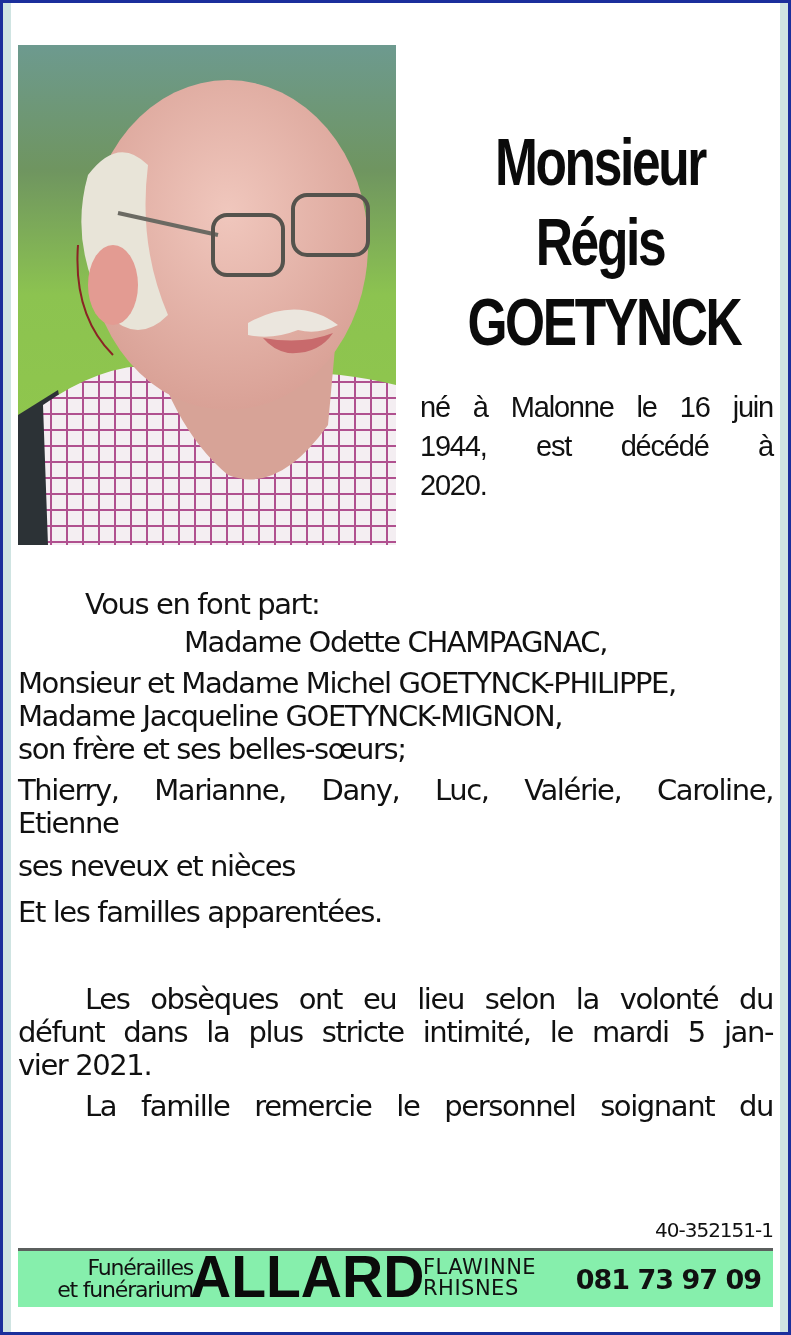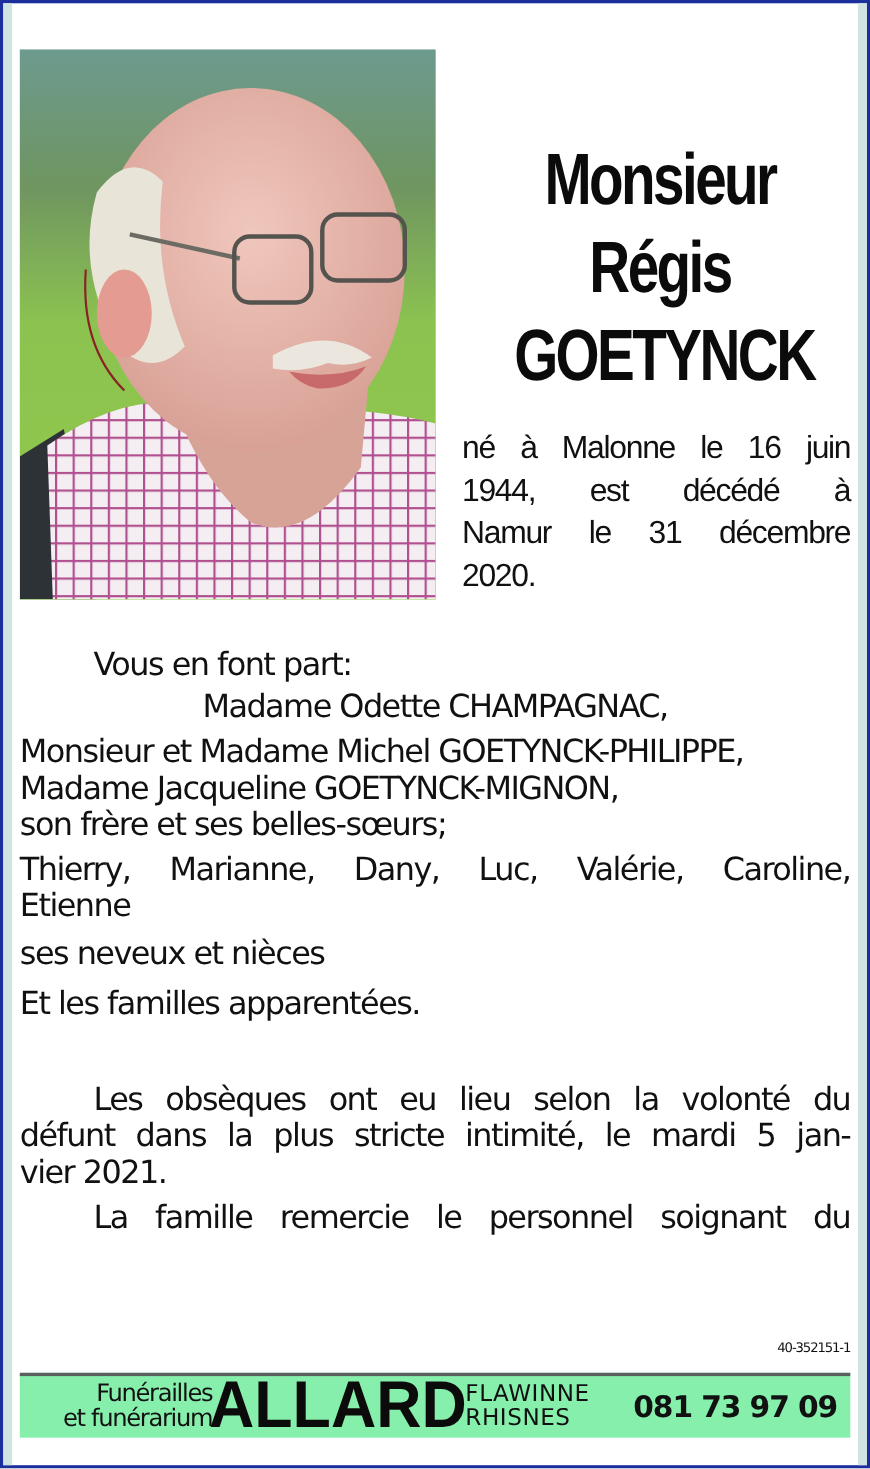--- a/index.html
+++ b/index.html
@@ -20,21 +20,21 @@
   .birth .line { display: block; text-align-last: justify; }
   .birth .line.last { text-align-last: left; }
 
   .body { position: absolute; left: 18px; top: 588px; width: 755px; font-family: "DejaVu Sans", sans-serif; font-size: 29px; line-height: 33px; letter-spacing: -1.4px; }
   .p { margin: 0; }
   .indent { padding-left: 67px; }
   .right { }
   .just { text-align: justify; text-align-last: justify; }
   .row-split { display: flex; justify-content: center; }
 
-  .ref { position: absolute; right: 18px; top: 1218px; font-size: 12px; font-family: "DejaVu Sans", sans-serif; letter-spacing: -1px; }
+  .ref { position: absolute; right: 18px; top: 1218px; font-size: 20px; font-family: "DejaVu Sans", sans-serif; letter-spacing: -1px; }
 
   .footer { position: absolute; left: 18px; top: 1248px; width: 755px; height: 59px; background: #86efac; border-top: 3px solid #5b5f5e; box-sizing: border-box; }
   .footer .fun { position: absolute; left: 10px; top: 6px; width: 165px; text-align: right; font-family: "DejaVu Sans", sans-serif; font-size: 22px; line-height: 22px; letter-spacing: -1.2px; color: #111; }
   .footer .brand { position: absolute; left: 172px; top: -4px; font-family: "Liberation Sans", sans-serif; font-weight: bold; font-size: 60px; line-height: 60px; letter-spacing: 0px; color: #0b0b0b; transform: scaleX(0.95); transform-origin: 0 0; }
   .footer .loc { position: absolute; left: 405px; top: 6px; font-family: "DejaVu Sans", sans-serif; font-size: 21px; line-height: 21px; letter-spacing: 0.5px; color: #111; }
   .footer .phone { position: absolute; right: 12px; top: 11px; font-family: "DejaVu Sans", sans-serif; font-weight: bold; font-size: 27px; line-height: 36px; letter-spacing: -1px; color: #111; }
 </style>
 </head>
 <body>
 
@@ -90,21 +90,20 @@
 
 <div class="name">
   <div>Monsieur</div>
   <div>Régis</div>
   <div>GOETYNCK</div>
 </div>
 
 <div class="birth">
   <span class="line">né à Malonne le 16 juin</span>
   <span class="line">1944, est décédé à</span>
-  <span class="line">Namur le 31 décembre</span>
   <span class="line last">2020.</span>
 </div>
 
 <div class="body">
   <p class="p indent" style="margin-bottom:5px">Vous en font part:</p>
   <div class="row-split" style="margin-bottom:8px">
     <span>Madame Odette CHAMPAGNAC,</span>
   </div>
   <p class="p">Monsieur et Madame Michel GOETYNCK-PHILIPPE,</p>
   <p class="p">Madame Jacqueline GOETYNCK-MIGNON,</p>

